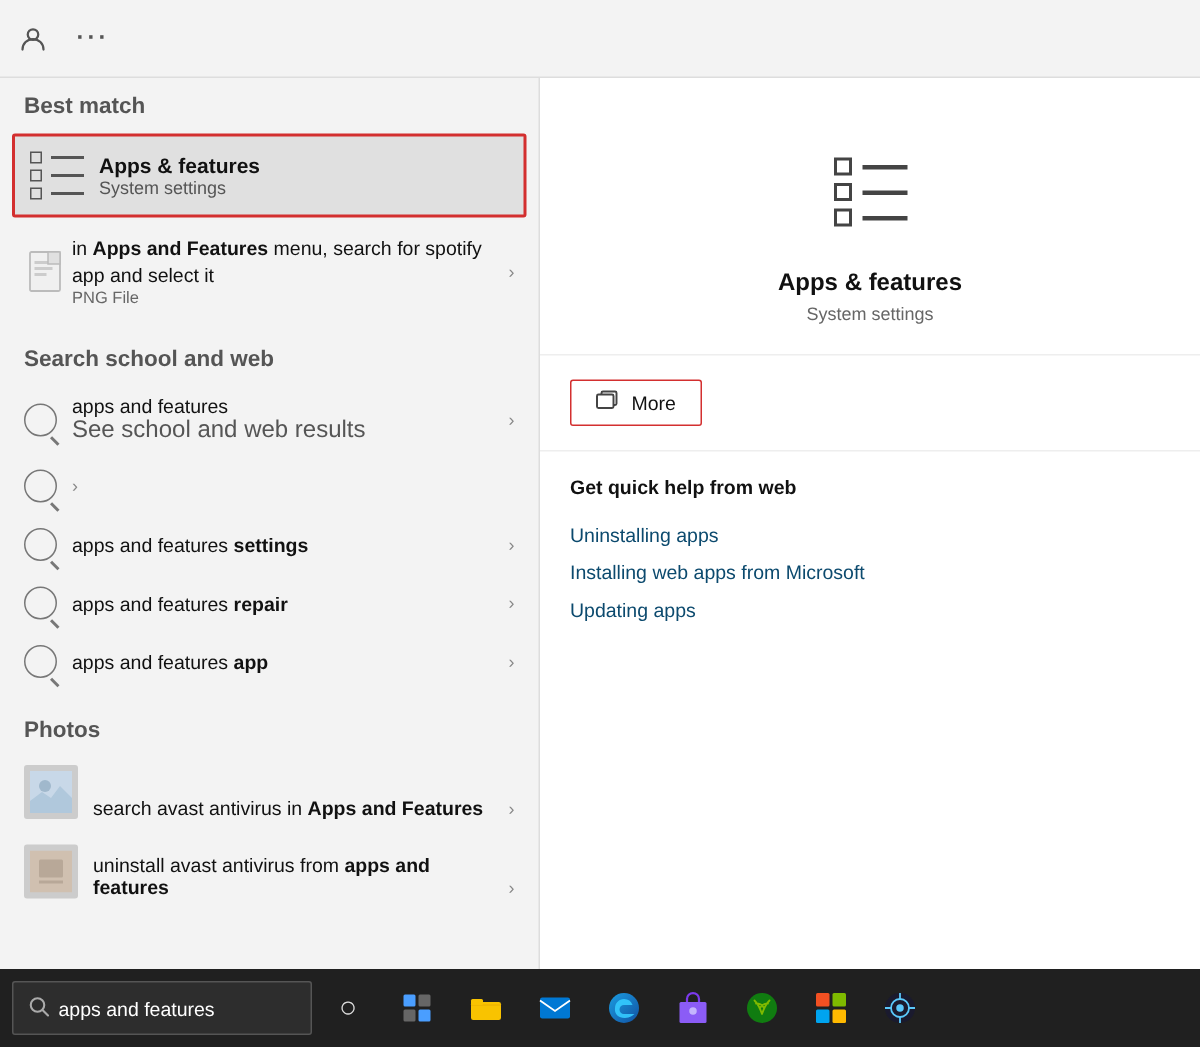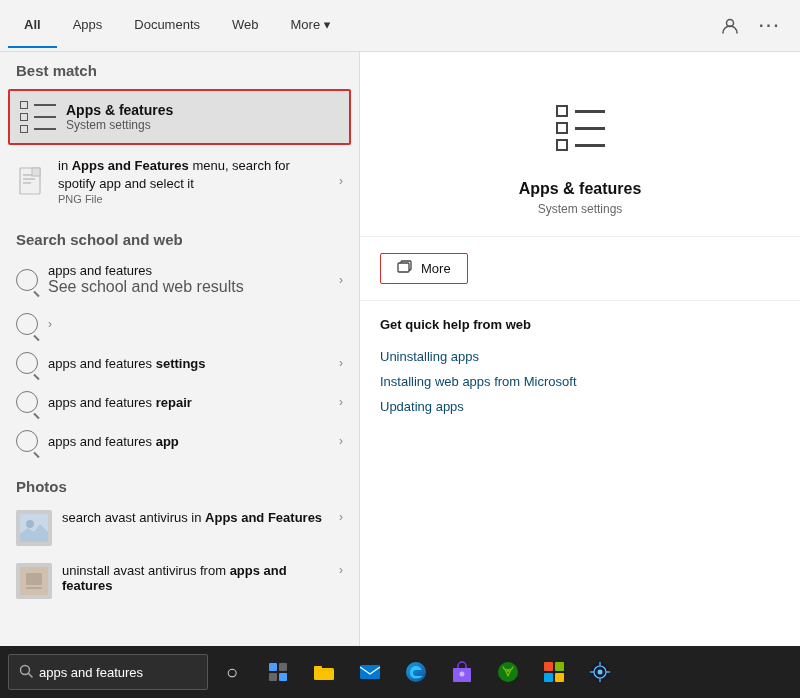--- a/index.html
+++ b/index.html
@@ -117,21 +117,20 @@
     }
 
     
     .file-item {
       display: flex;
       align-items: center;
       padding: 8px 12px;
       margin: 2px 4px;
       cursor: pointer;
       border-radius: 2px;
-      gap: 10px;
     }
     .file-icon {
       width: 32px;
       height: 32px;
       display: flex;
       align-items: center;
       justify-content: center;
       flex-shrink: 0;
       color: #555;
       font-size: 20px;
@@ -195,21 +194,21 @@
     .web-item-text strong { font-weight: 700; }
     .web-item-sub {
       font-size: 16px;
       color: #555;
     }
 
     
     .photos-section { margin-top: 8px; }
     .photo-item {
       display: flex;
-      align-items: flex-start;
+      align-items: flex-end;
       padding: 8px 12px;
       margin: 1px 4px;
       cursor: pointer;
       border-radius: 2px;
       gap: 10px;
     }
     .photo-thumb {
       width: 36px;
       height: 36px;
       background: #ccc;
@@ -393,27 +392,20 @@
       height: 3px;
       background: #444;
     }
 
     .taskbar-spacer { flex: 1; }
   </style>
 </head>
 <body>
 
 <div class="top-nav">
-  <div class="nav-tabs">
-    <div class="nav-tab active">All</div>
-    <div class="nav-tab">Apps</div>
-    <div class="nav-tab">Documents</div>
-    <div class="nav-tab">Web</div>
-    <div class="nav-tab more-tab">More ▾</div>
-  </div>
   <div class="nav-icons">
     <div class="nav-icon-btn" title="Account">
       <svg width="18" height="18" viewBox="0 0 18 18" fill="none">
         <circle cx="9" cy="6" r="3.5" stroke="#555" stroke-width="1.5"></circle>
         <path d="M2 16c0-3.866 3.134-7 7-7s7 3.134 7 7" stroke="#555" stroke-width="1.5" stroke-linecap="round"></path>
       </svg>
     </div>
     <div class="nav-icon-btn" title="More options">
       <span style="letter-spacing:2px;font-weight:700;color:#555">···</span>
     </div>

